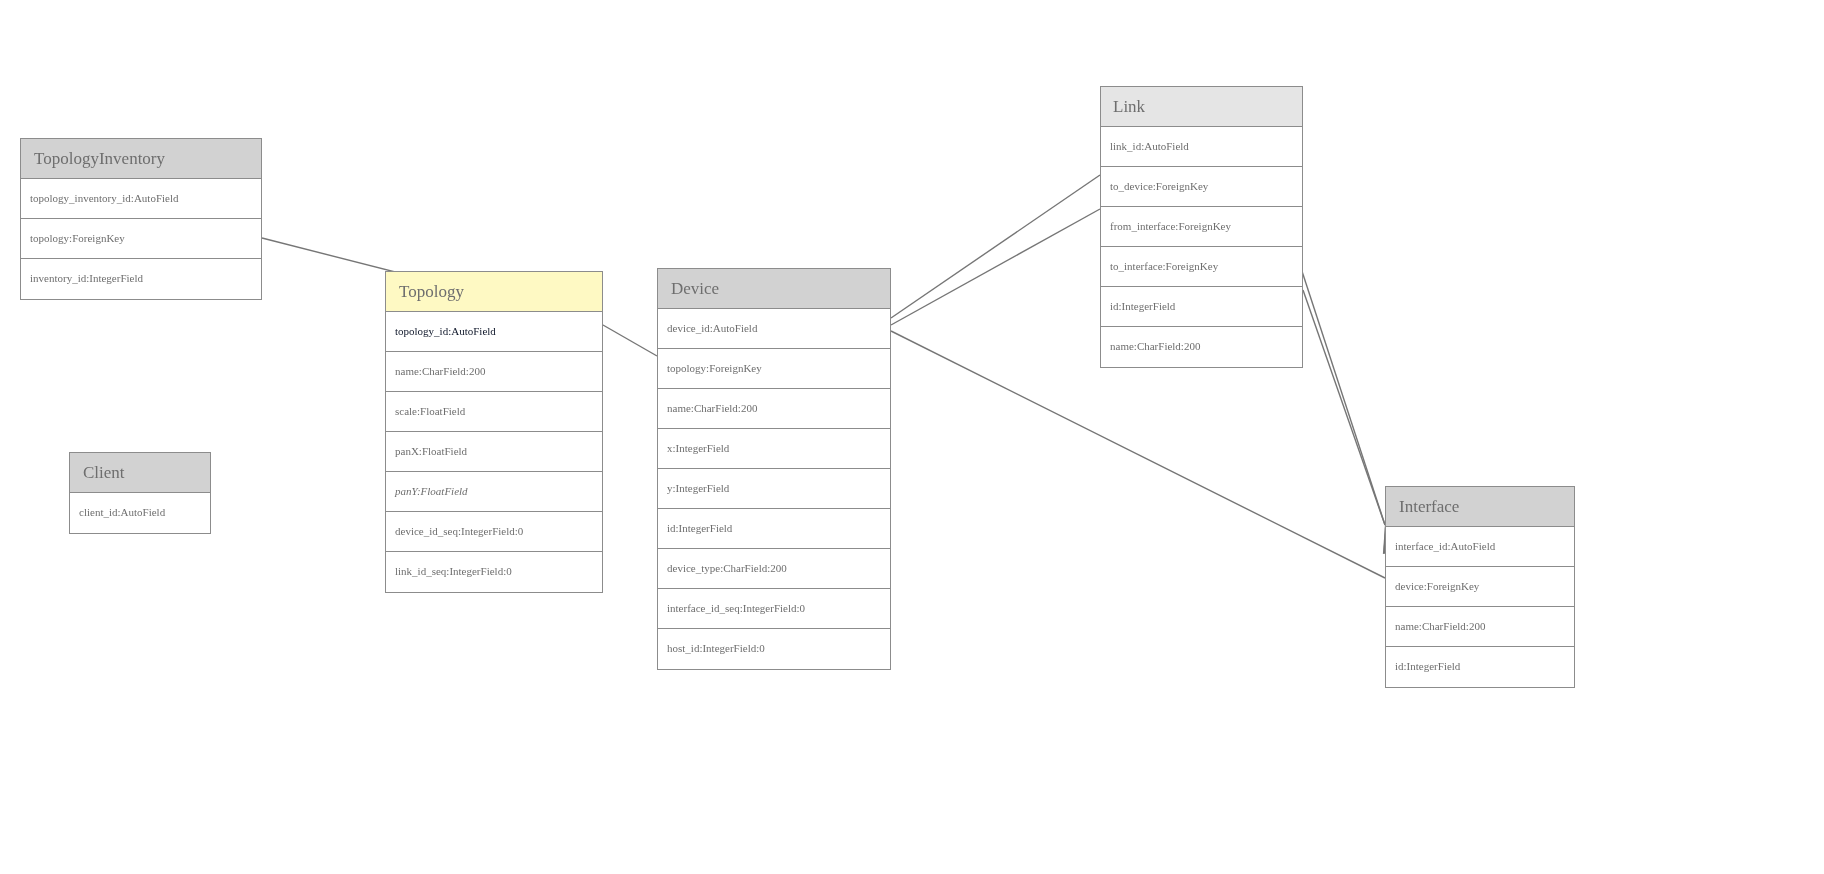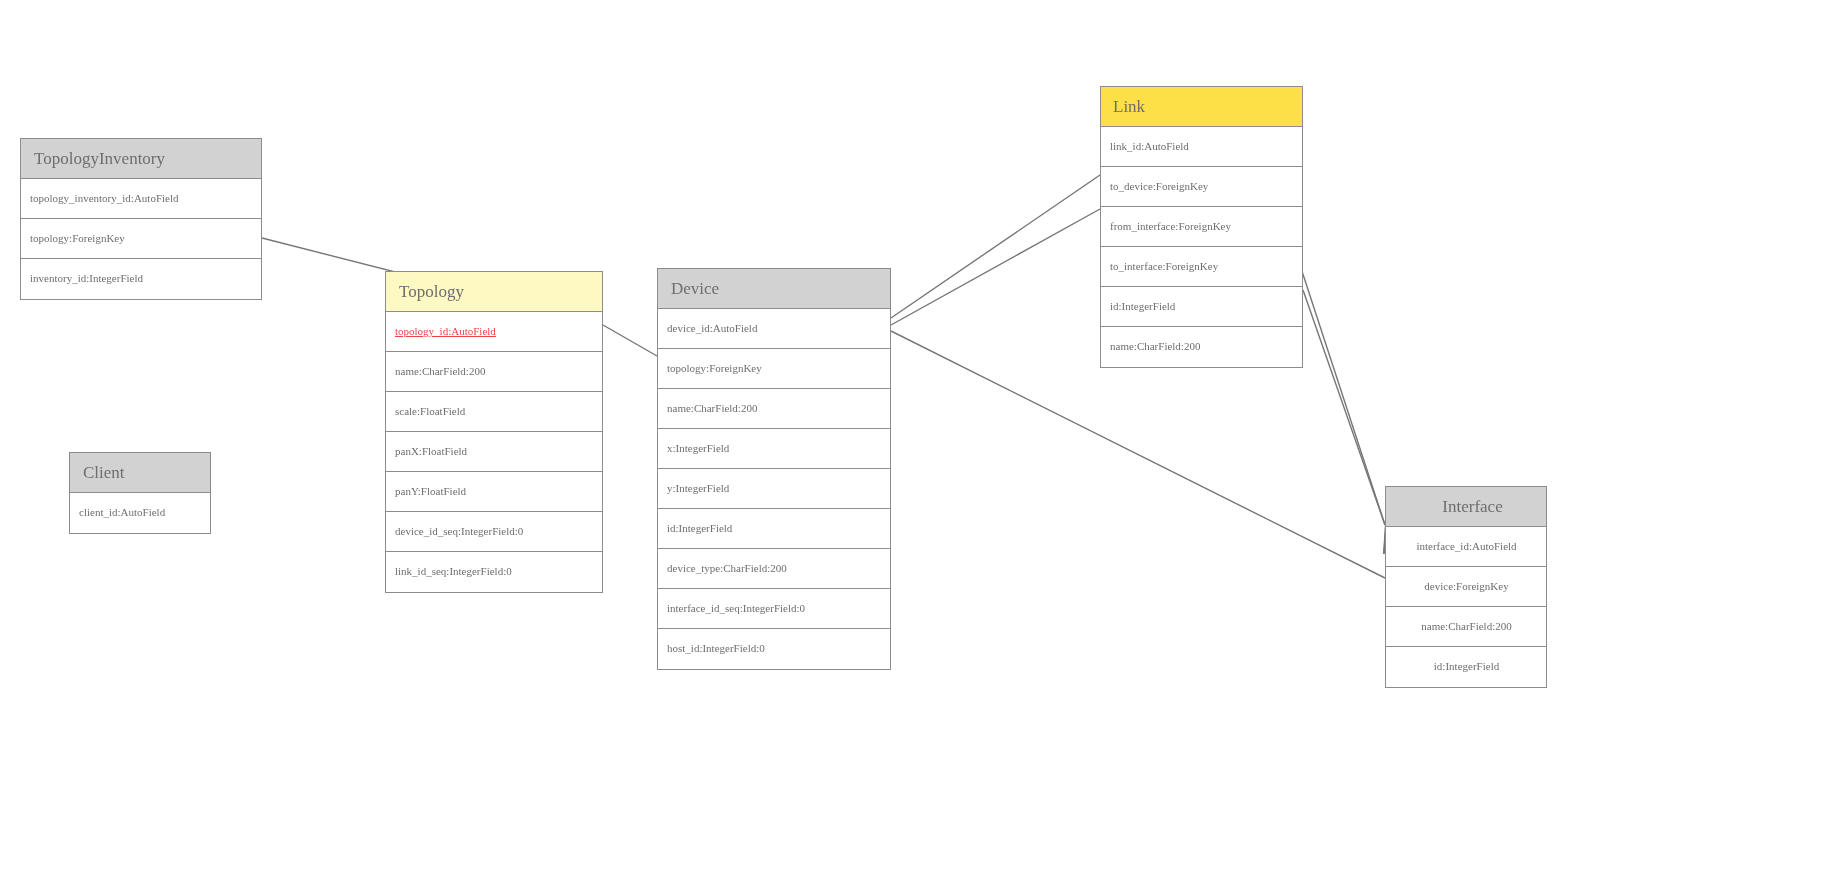--- a/index.html
+++ b/index.html
@@ -103,25 +103,25 @@
         <div class="entity-title" style="background: rgb(210, 210, 210); color: rgb(110, 110, 110); border-bottom-color: rgb(140, 140, 140);">TopologyInventory</div>
         <div class="entity-rows">
           <div class="entity-row" style="color: rgb(110, 110, 110); border-bottom-color: rgb(140, 140, 140);">topology_inventory_id:AutoField</div>
           <div class="entity-row" style="color: rgb(110, 110, 110); border-bottom-color: rgb(140, 140, 140);">topology:ForeignKey</div>
           <div class="entity-row last" style="color: rgb(110, 110, 110); border-bottom-color: rgb(140, 140, 140);">inventory_id:IntegerField</div>
         </div>
       </div>
       <div class="entity" style="left: 385px; top: 271px; width: 218px; border-color: rgb(140, 140, 140);">
         <div class="entity-title" style="background: #fef9c3; color: rgb(110, 110, 110); border-bottom-color: rgb(140, 140, 140);">Topology</div>
         <div class="entity-rows">
-          <div class="entity-row" style="color: #ef4444; border-bottom-color: rgb(140, 140, 140); text-decoration: underline;">topology_id:AutoField</div>
+          <div class="entity-row" style="color: #0f172a; border-bottom-color: rgb(140, 140, 140);">topology_id:AutoField</div>
           <div class="entity-row" style="color: rgb(110, 110, 110); border-bottom-color: rgb(140, 140, 140);">name:CharField:200</div>
           <div class="entity-row" style="color: rgb(110, 110, 110); border-bottom-color: rgb(140, 140, 140);">scale:FloatField</div>
           <div class="entity-row" style="color: rgb(110, 110, 110); border-bottom-color: rgb(140, 140, 140);">panX:FloatField</div>
-          <div class="entity-row" style="color: rgb(110, 110, 110); border-bottom-color: rgb(140, 140, 140);">panY:FloatField</div>
+          <div class="entity-row" style="color: rgb(110, 110, 110); border-bottom-color: rgb(140, 140, 140); font-style: italic;">panY:FloatField</div>
           <div class="entity-row" style="color: rgb(110, 110, 110); border-bottom-color: rgb(140, 140, 140);">device_id_seq:IntegerField:0</div>
           <div class="entity-row last" style="color: rgb(110, 110, 110); border-bottom-color: rgb(140, 140, 140);">link_id_seq:IntegerField:0</div>
         </div>
       </div>
       <div class="entity" style="left: 69px; top: 452px; width: 142px; border-color: rgb(140, 140, 140);">
         <div class="entity-title" style="background: rgb(210, 210, 210); color: rgb(110, 110, 110); border-bottom-color: rgb(140, 140, 140);">Client</div>
         <div class="entity-rows">
           <div class="entity-row last" style="color: rgb(110, 110, 110); border-bottom-color: rgb(140, 140, 140);">client_id:AutoField</div>
         </div>
       </div>
@@ -133,31 +133,31 @@
           <div class="entity-row" style="color: rgb(110, 110, 110); border-bottom-color: rgb(140, 140, 140);">name:CharField:200</div>
           <div class="entity-row" style="color: rgb(110, 110, 110); border-bottom-color: rgb(140, 140, 140);">x:IntegerField</div>
           <div class="entity-row" style="color: rgb(110, 110, 110); border-bottom-color: rgb(140, 140, 140);">y:IntegerField</div>
           <div class="entity-row" style="color: rgb(110, 110, 110); border-bottom-color: rgb(140, 140, 140);">id:IntegerField</div>
           <div class="entity-row" style="color: rgb(110, 110, 110); border-bottom-color: rgb(140, 140, 140);">device_type:CharField:200</div>
           <div class="entity-row" style="color: rgb(110, 110, 110); border-bottom-color: rgb(140, 140, 140);">interface_id_seq:IntegerField:0</div>
           <div class="entity-row last" style="color: rgb(110, 110, 110); border-bottom-color: rgb(140, 140, 140);">host_id:IntegerField:0</div>
         </div>
       </div>
       <div class="entity" style="left: 1100px; top: 86px; width: 203px; border-color: rgb(140, 140, 140);">
-        <div class="entity-title" style="background: #fde047; color: rgb(110, 110, 110); border-bottom-color: rgb(140, 140, 140); padding-left: 12px;">Link</div>
+        <div class="entity-title" style="background: #e5e5e5; color: rgb(110, 110, 110); border-bottom-color: rgb(140, 140, 140); padding-left: 12px;">Link</div>
         <div class="entity-rows">
           <div class="entity-row" style="color: rgb(110, 110, 110); border-bottom-color: rgb(140, 140, 140);">link_id:AutoField</div>
           <div class="entity-row" style="color: rgb(110, 110, 110); border-bottom-color: rgb(140, 140, 140);">to_device:ForeignKey</div>
           <div class="entity-row" style="color: rgb(110, 110, 110); border-bottom-color: rgb(140, 140, 140);">from_interface:ForeignKey</div>
           <div class="entity-row" style="color: rgb(110, 110, 110); border-bottom-color: rgb(140, 140, 140); font-family: Liberation Serif, serif;">to_interface:ForeignKey</div>
           <div class="entity-row" style="color: rgb(110, 110, 110); border-bottom-color: rgb(140, 140, 140);">id:IntegerField</div>
           <div class="entity-row last" style="color: rgb(110, 110, 110); border-bottom-color: rgb(140, 140, 140);">name:CharField:200</div>
         </div>
       </div>
-      <div class="entity" style="left: 1385px; top: 486px; width: 162px; border-color: rgb(140, 140, 140); text-align: center;">
+      <div class="entity" style="left: 1385px; top: 486px; width: 190px; border-color: rgb(140, 140, 140);">
         <div class="entity-title" style="background: rgb(210, 210, 210); color: rgb(110, 110, 110); border-bottom-color: rgb(140, 140, 140);">Interface</div>
         <div class="entity-rows">
           <div class="entity-row" style="color: rgb(110, 110, 110); border-bottom-color: rgb(140, 140, 140);">interface_id:AutoField</div>
           <div class="entity-row" style="color: rgb(110, 110, 110); border-bottom-color: rgb(140, 140, 140);">device:ForeignKey</div>
           <div class="entity-row" style="color: rgb(110, 110, 110); border-bottom-color: rgb(140, 140, 140);">name:CharField:200</div>
           <div class="entity-row last" style="color: rgb(110, 110, 110); border-bottom-color: rgb(140, 140, 140);">id:IntegerField</div>
         </div>
       </div>
     </div>
 

